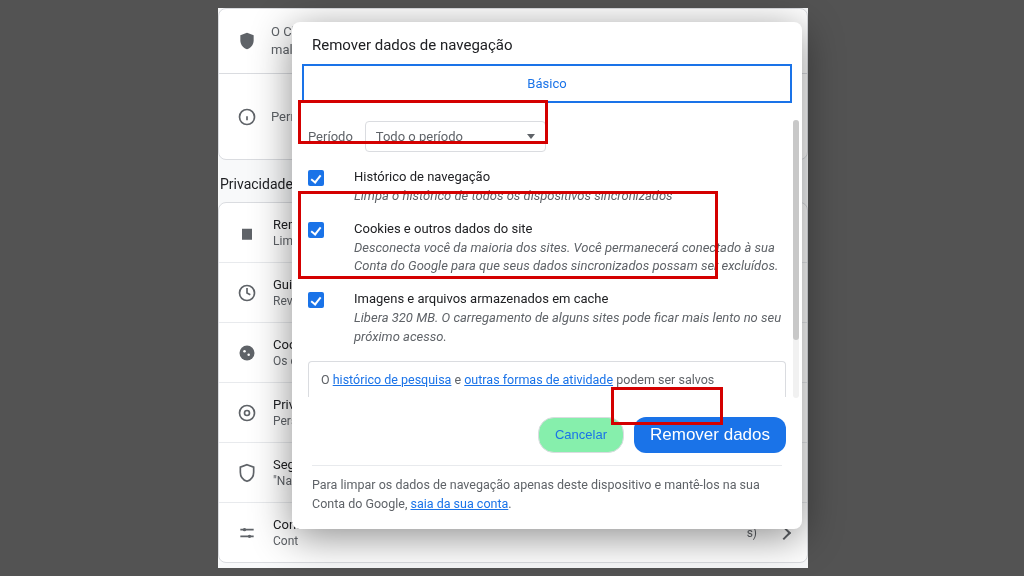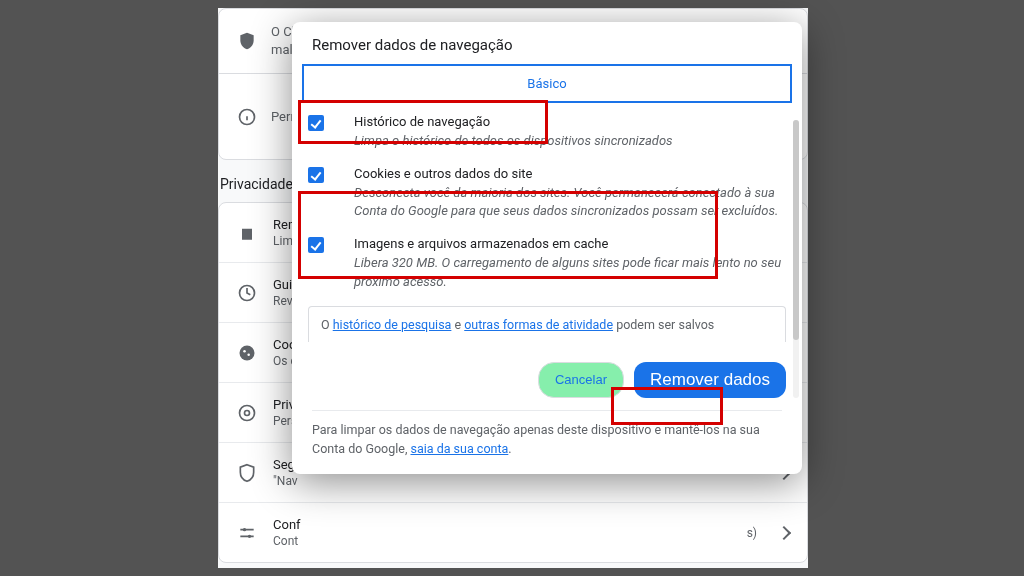--- a/index.html
+++ b/index.html
@@ -247,20 +247,27 @@
     </div>
   </div>
 </div>
 
 <div class="modal">
   <div class="modal-title">Remover dados de navegação</div>
   <div class="tabs">
     <div class="tab active">Básico</div>
   </div>
   <div class="modal-body">
+    <div class="period-row">
+      <span class="period-label">Período</span>
+      <div class="period-select">
+        <span>Todo o período</span>
+        <span class="caret"></span>
+      </div>
+    </div>
 
     <div class="opt">
       <div class="chk"></div>
       <div class="opt-text">
         <div>Histórico de navegação</div>
         <div class="opt-desc">Limpa o histórico de todos os dispositivos sincronizados</div>
       </div>
     </div>
 
     <div class="opt">

